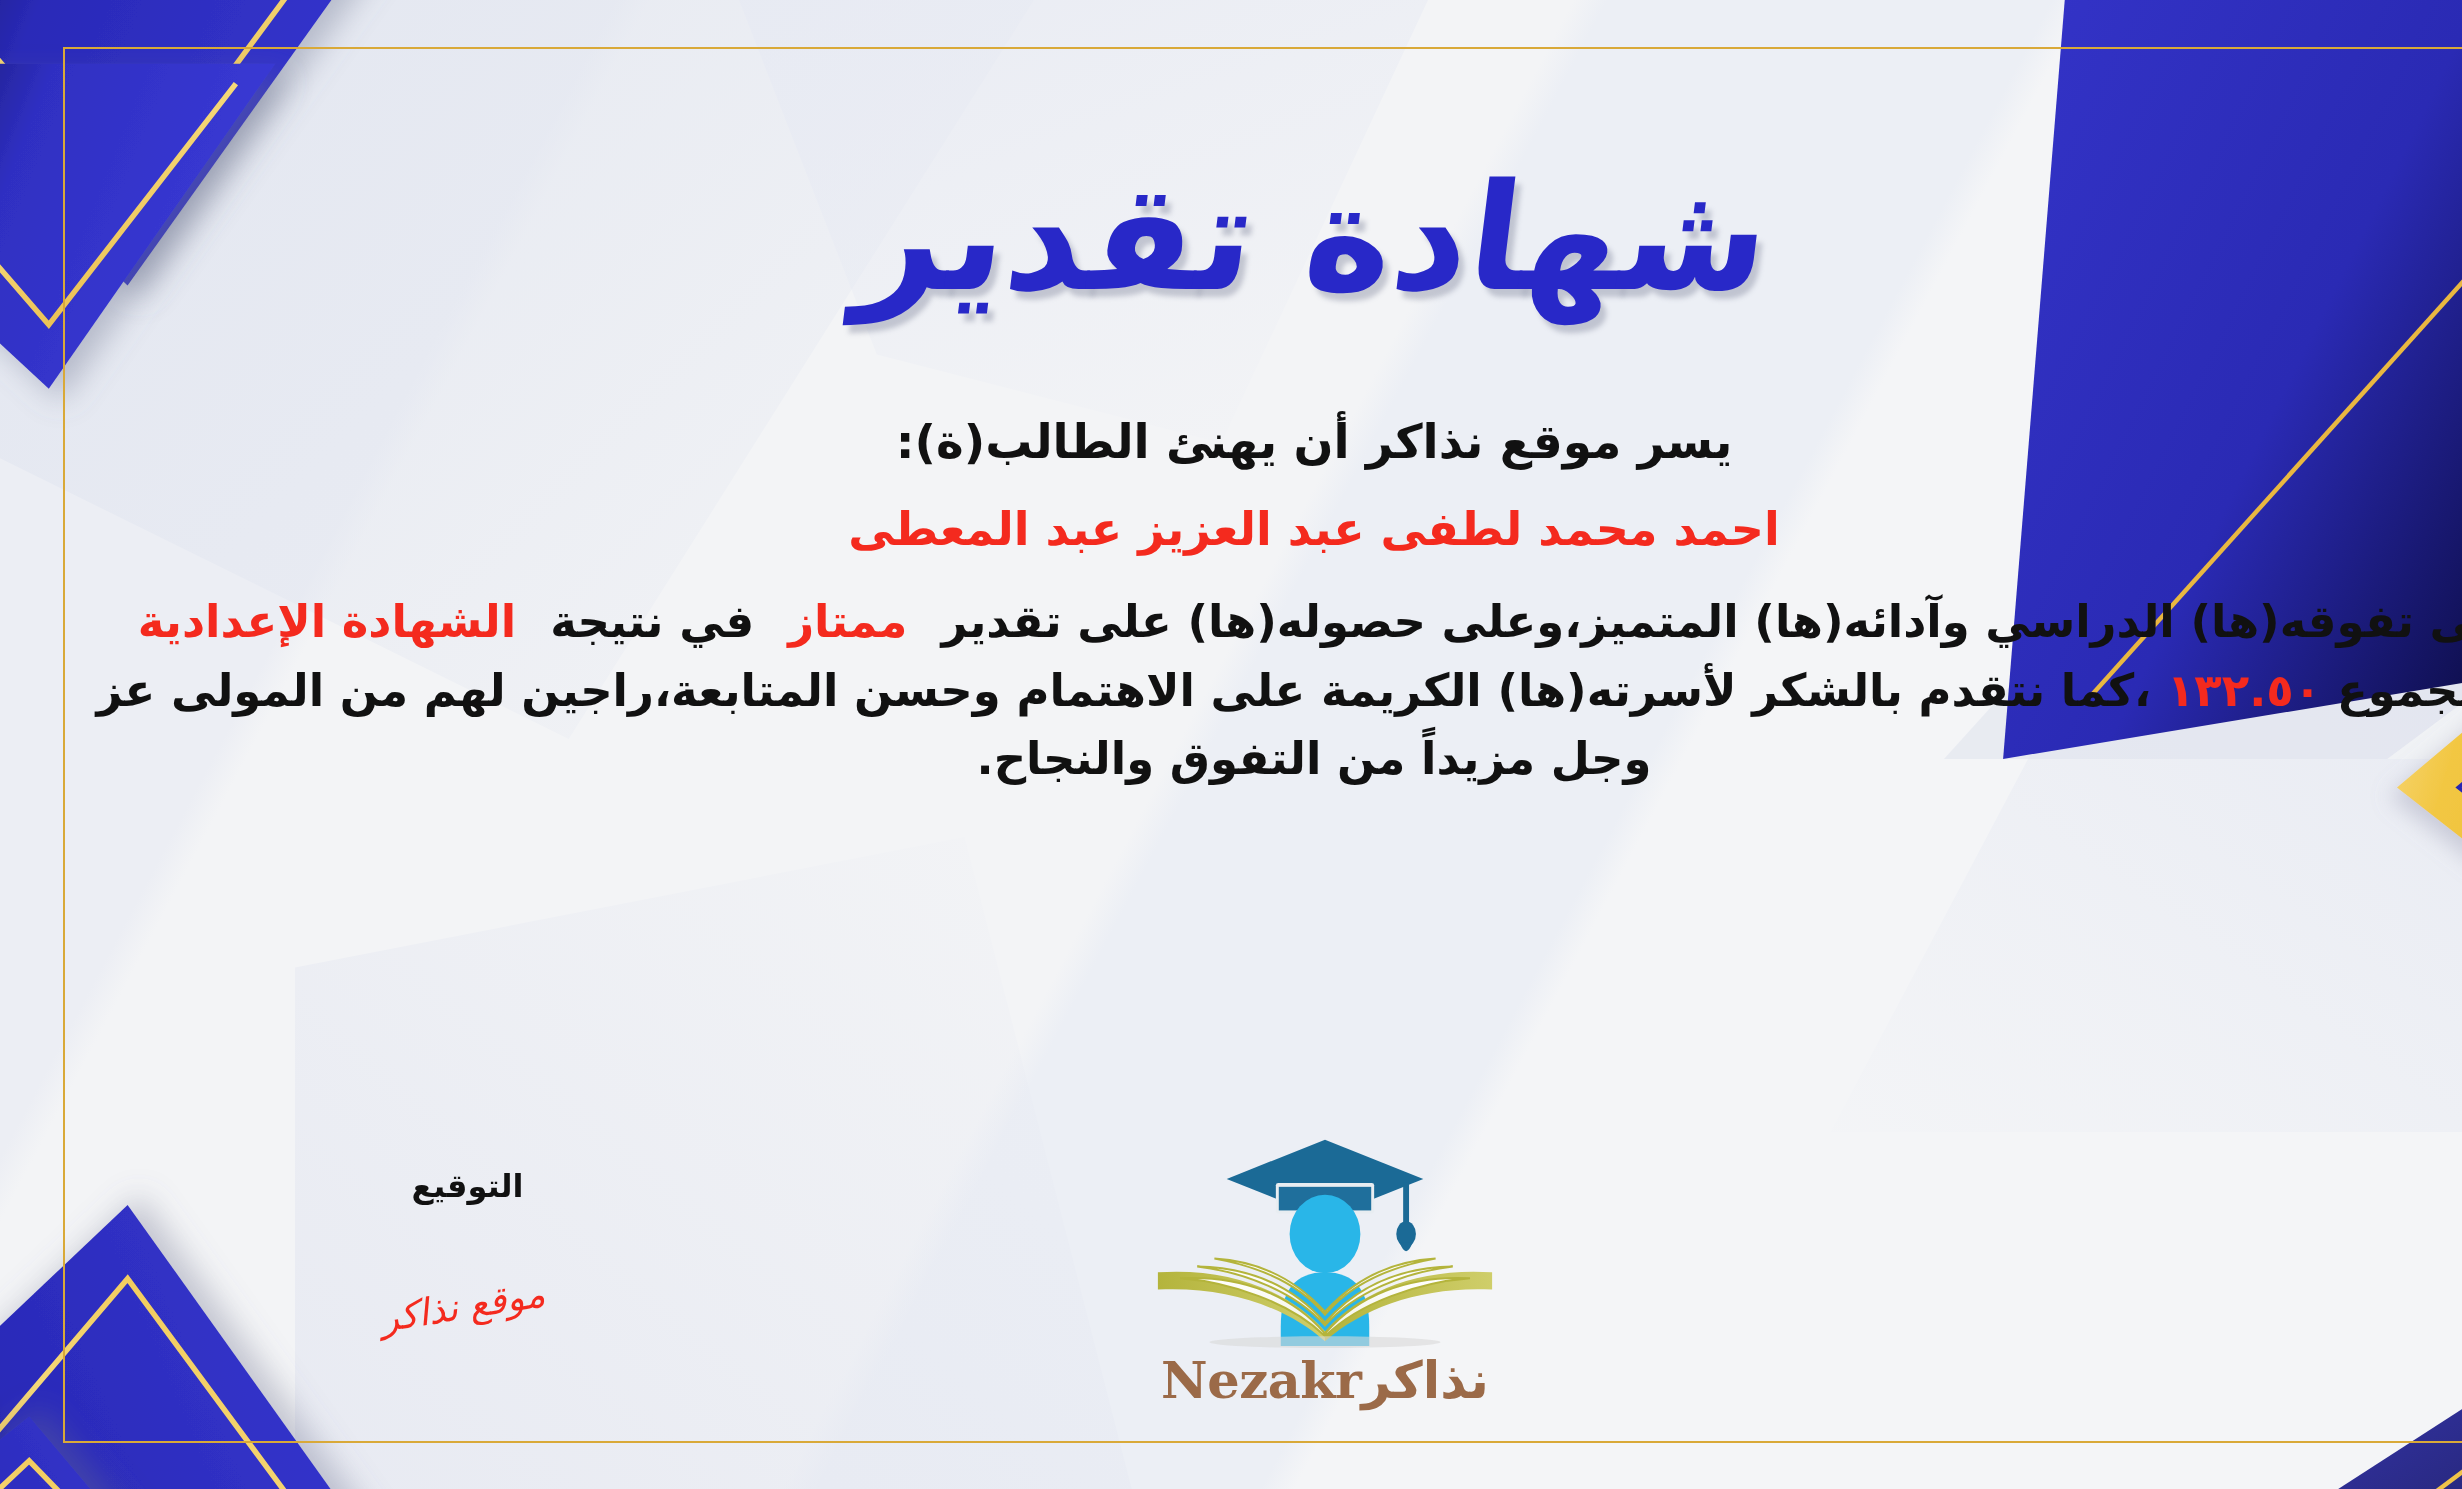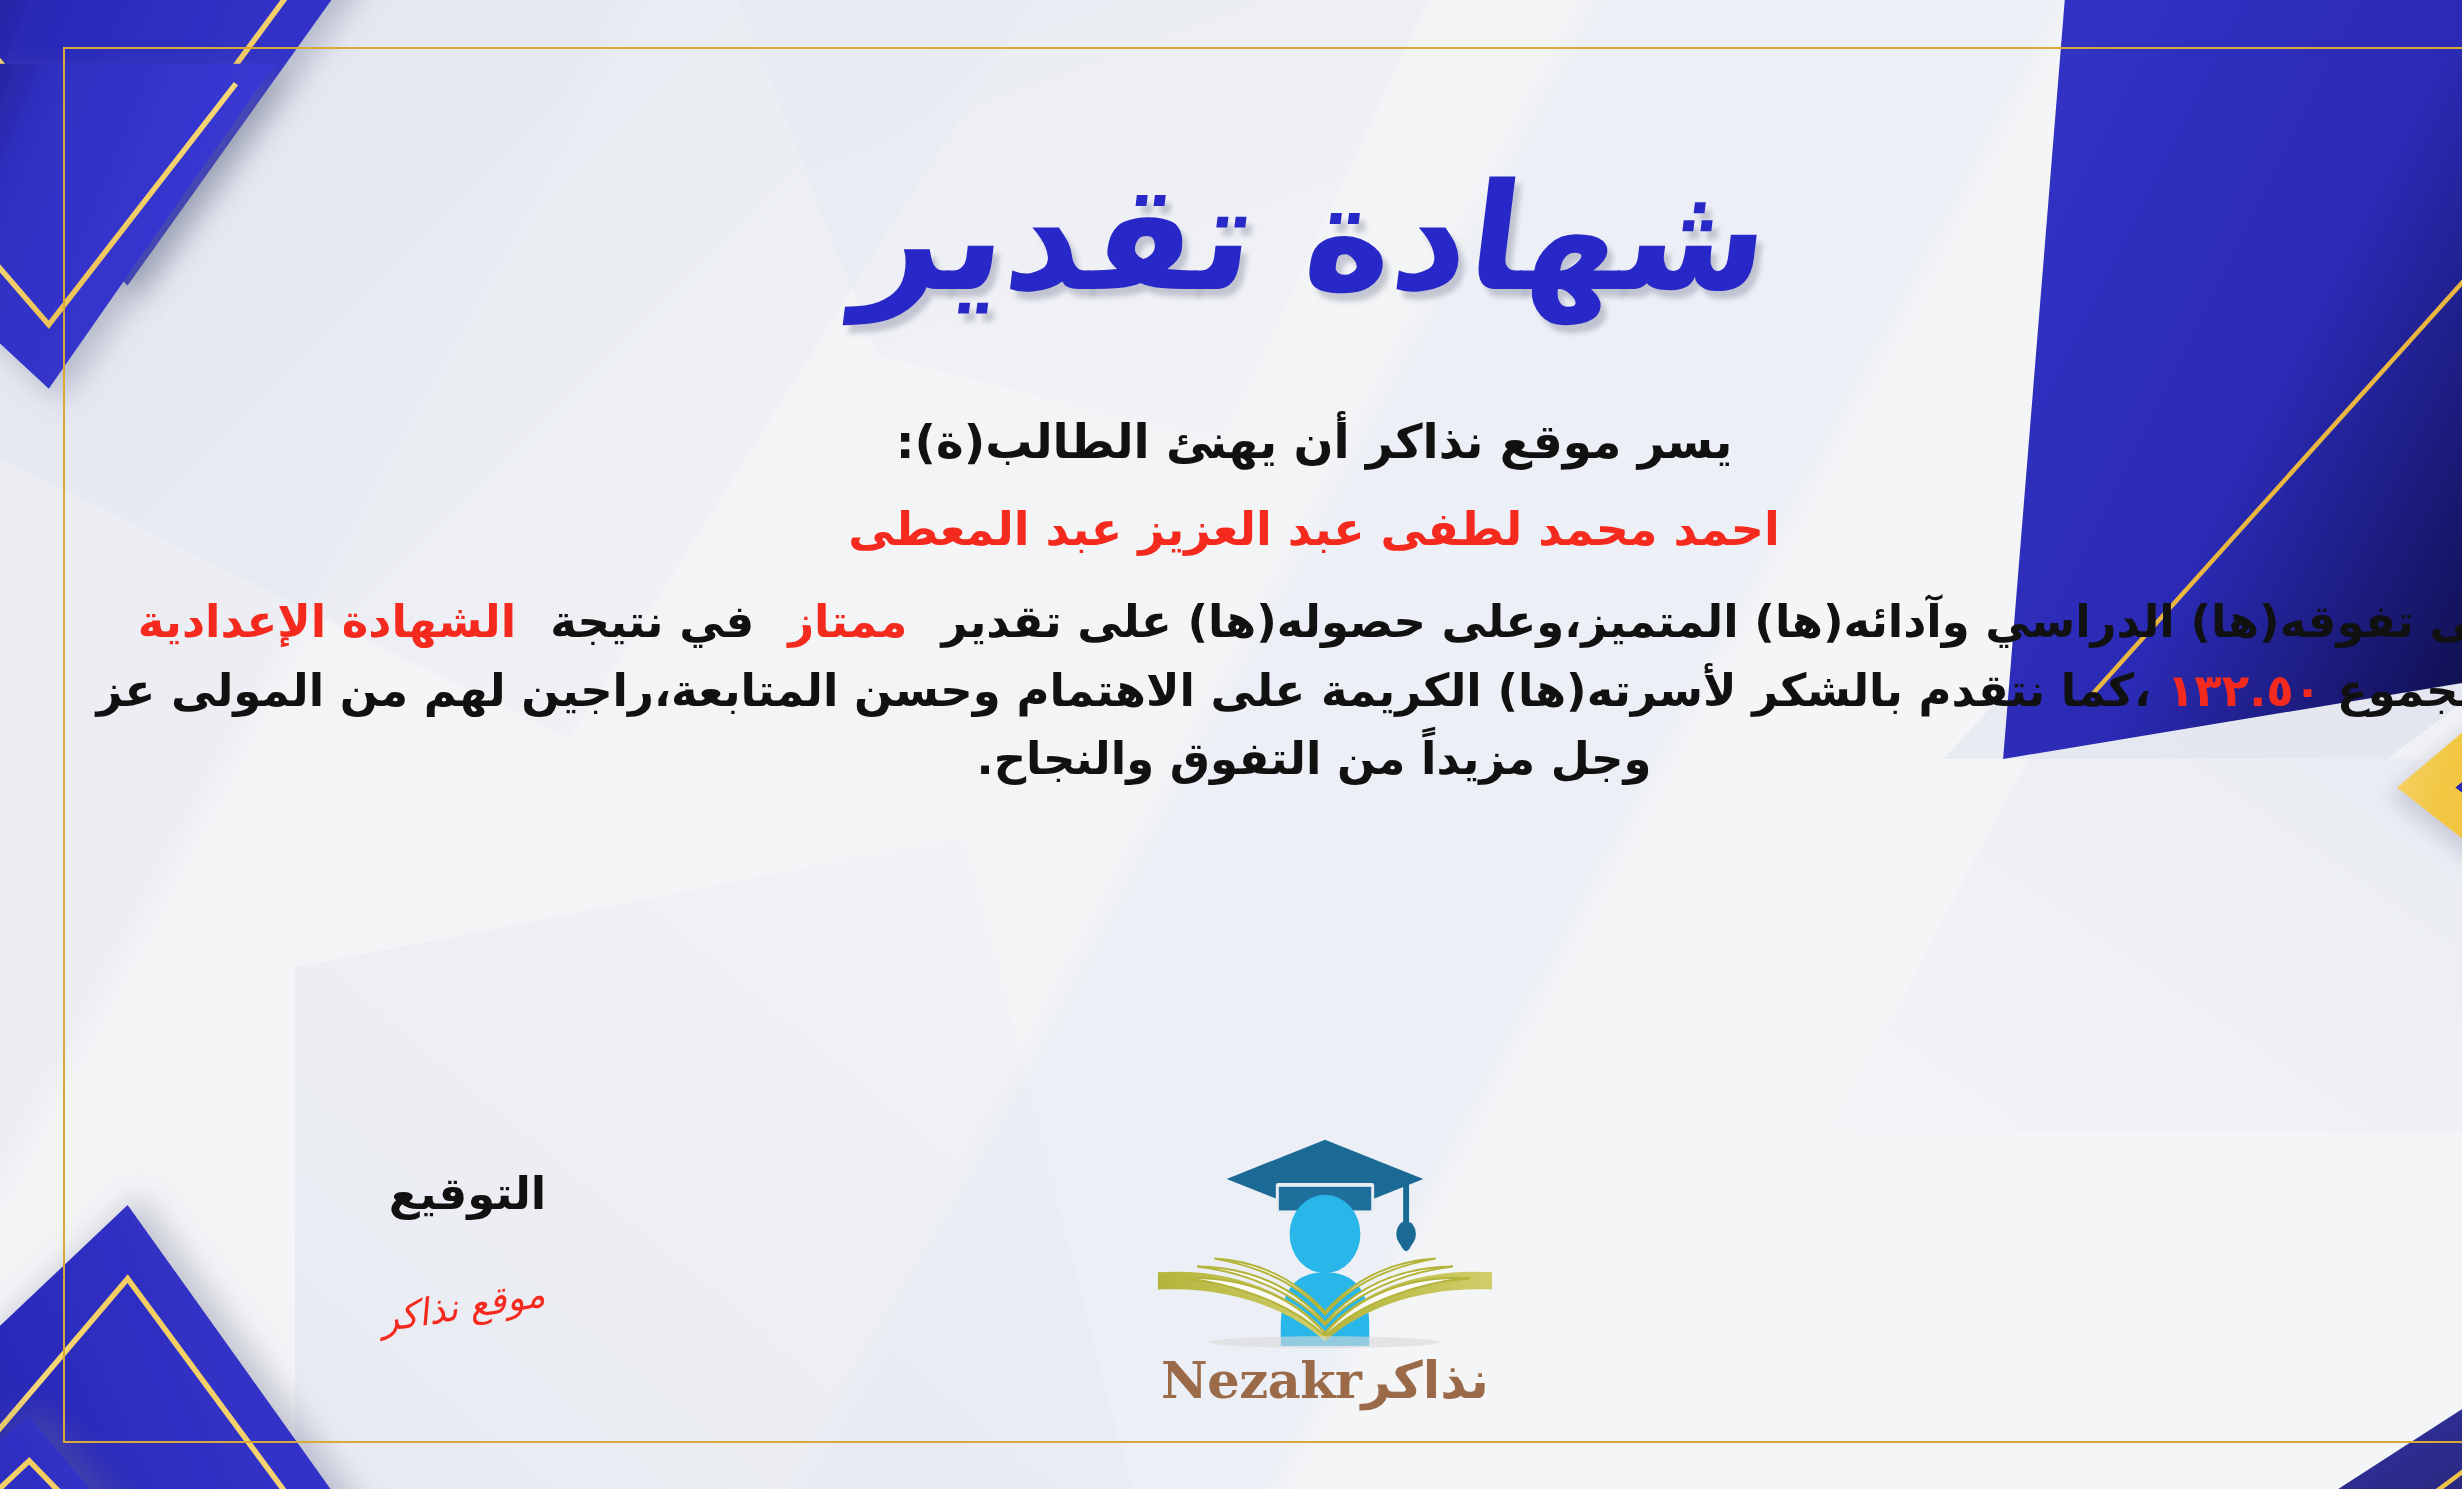--- a/index.html
+++ b/index.html
@@ -47,21 +47,21 @@
     font-size:47px;line-height:1.42;color:#111;font-weight:600;
   }
   .l-intro{font-size:47px;margin-bottom:21.7px;}
   .l-name{color:#f42a1e;font-size:46px;font-weight:700;margin-bottom:25.6px;}
   .para{font-size:45px;line-height:1.52;text-align:center;}
   .red{color:#f42a1e;font-weight:700;}
   .sp{display:inline-block;width:34px;}
 
   .sig-label{
     position:absolute;left:315px;top:1167px;width:305px;text-align:center;
-    direction:rtl;font-size:45px;font-weight:700;color:#111;
+    direction:rtl;font-size:32px;font-weight:700;color:#111;
   }
   .sig-mark{
     position:absolute;left:305px;top:1285px;width:315px;text-align:center;
     direction:rtl;font-size:37px;color:#f42a1e;
     font-family:"DejaVu Serif","Liberation Serif",serif;
     font-style:italic;transform:rotate(-9deg);
   }
 
   
   .logo{position:absolute;left:1128px;top:1120px;width:394px;height:315px;}

